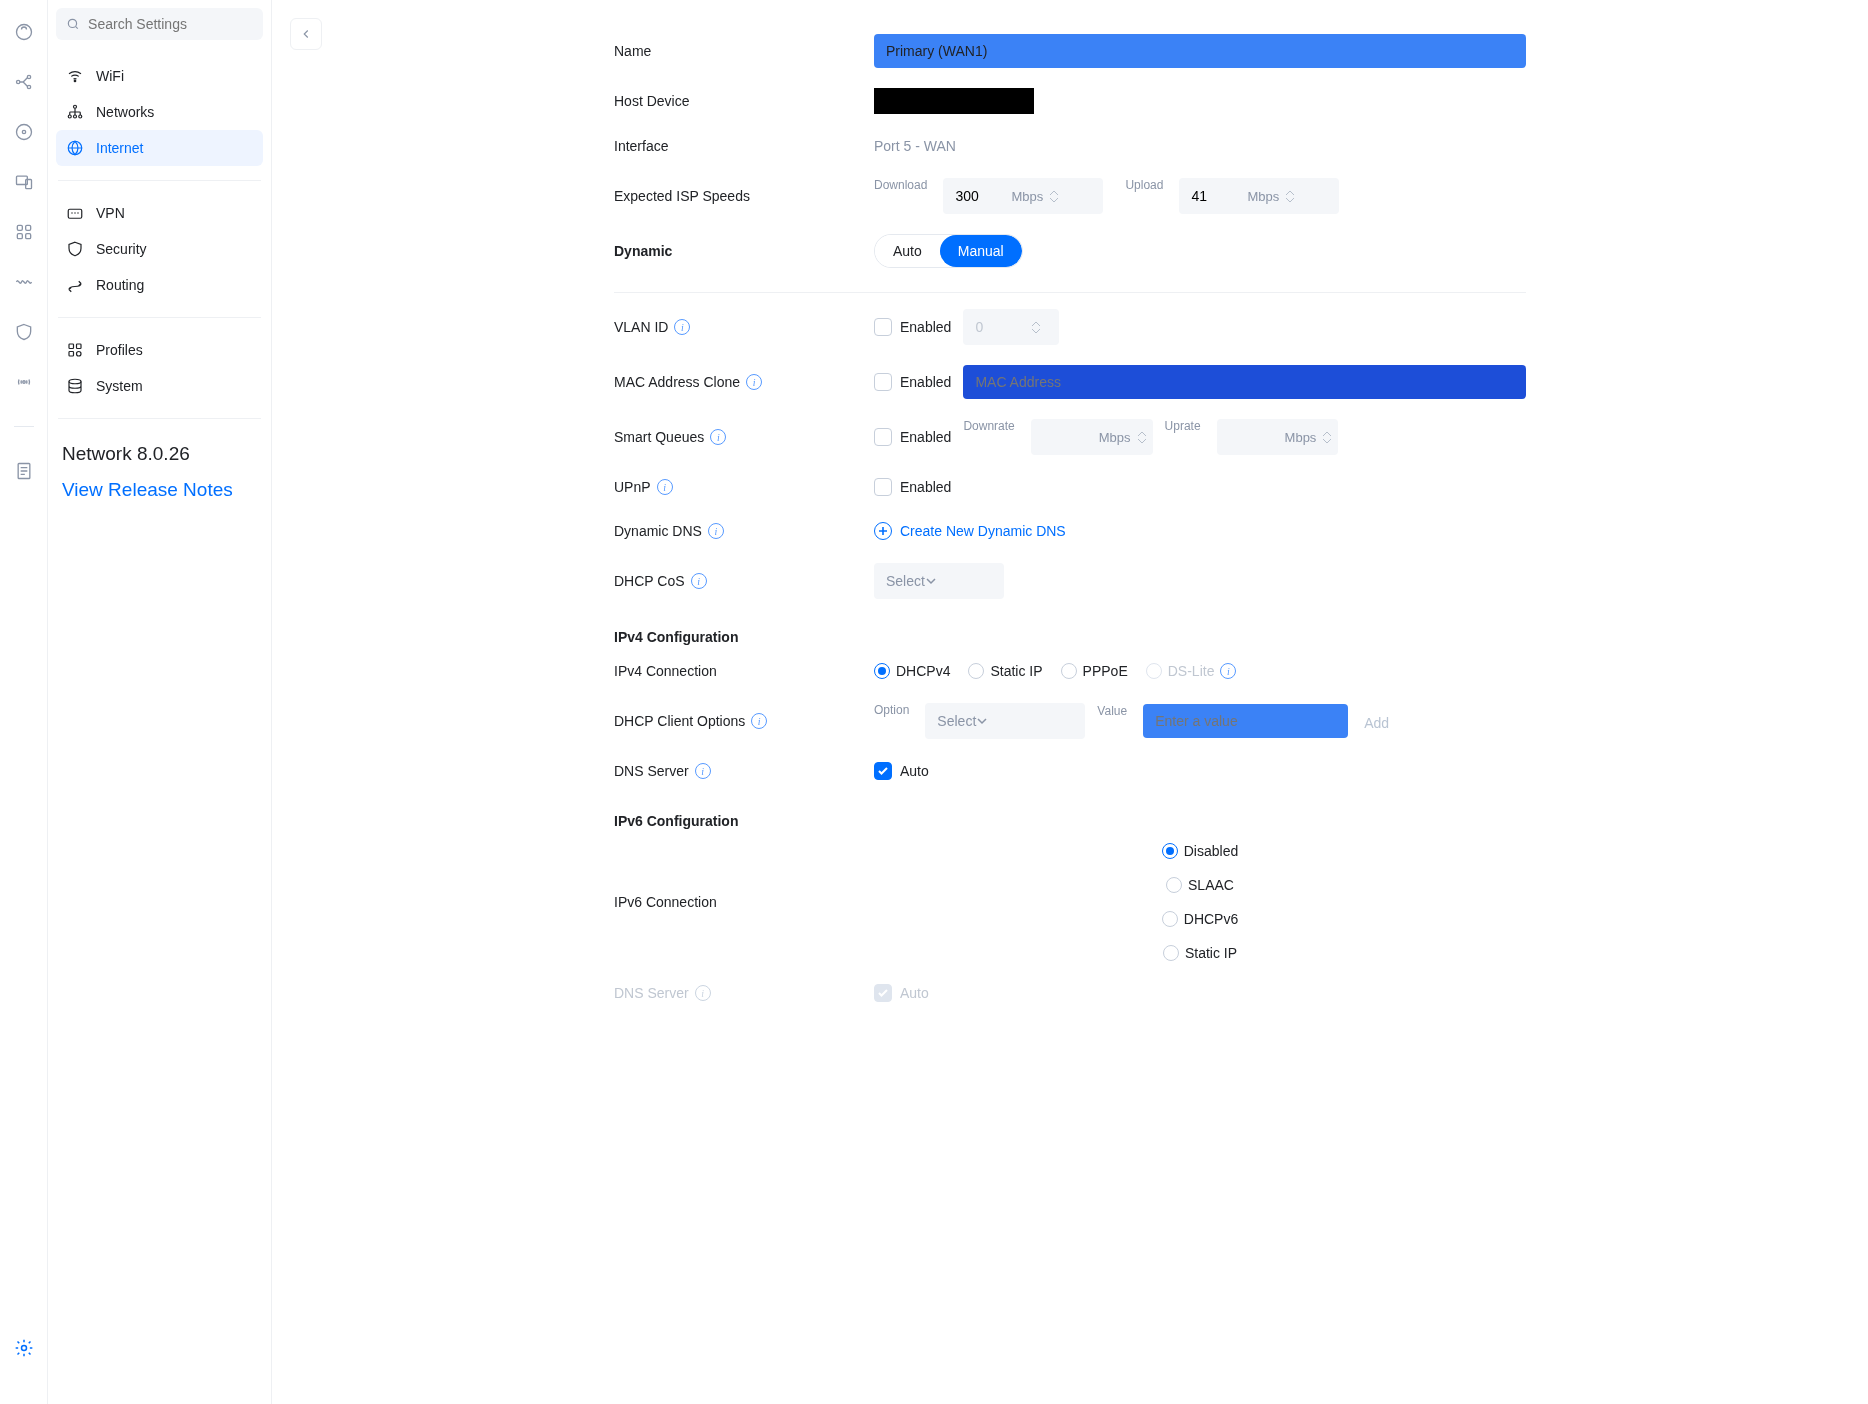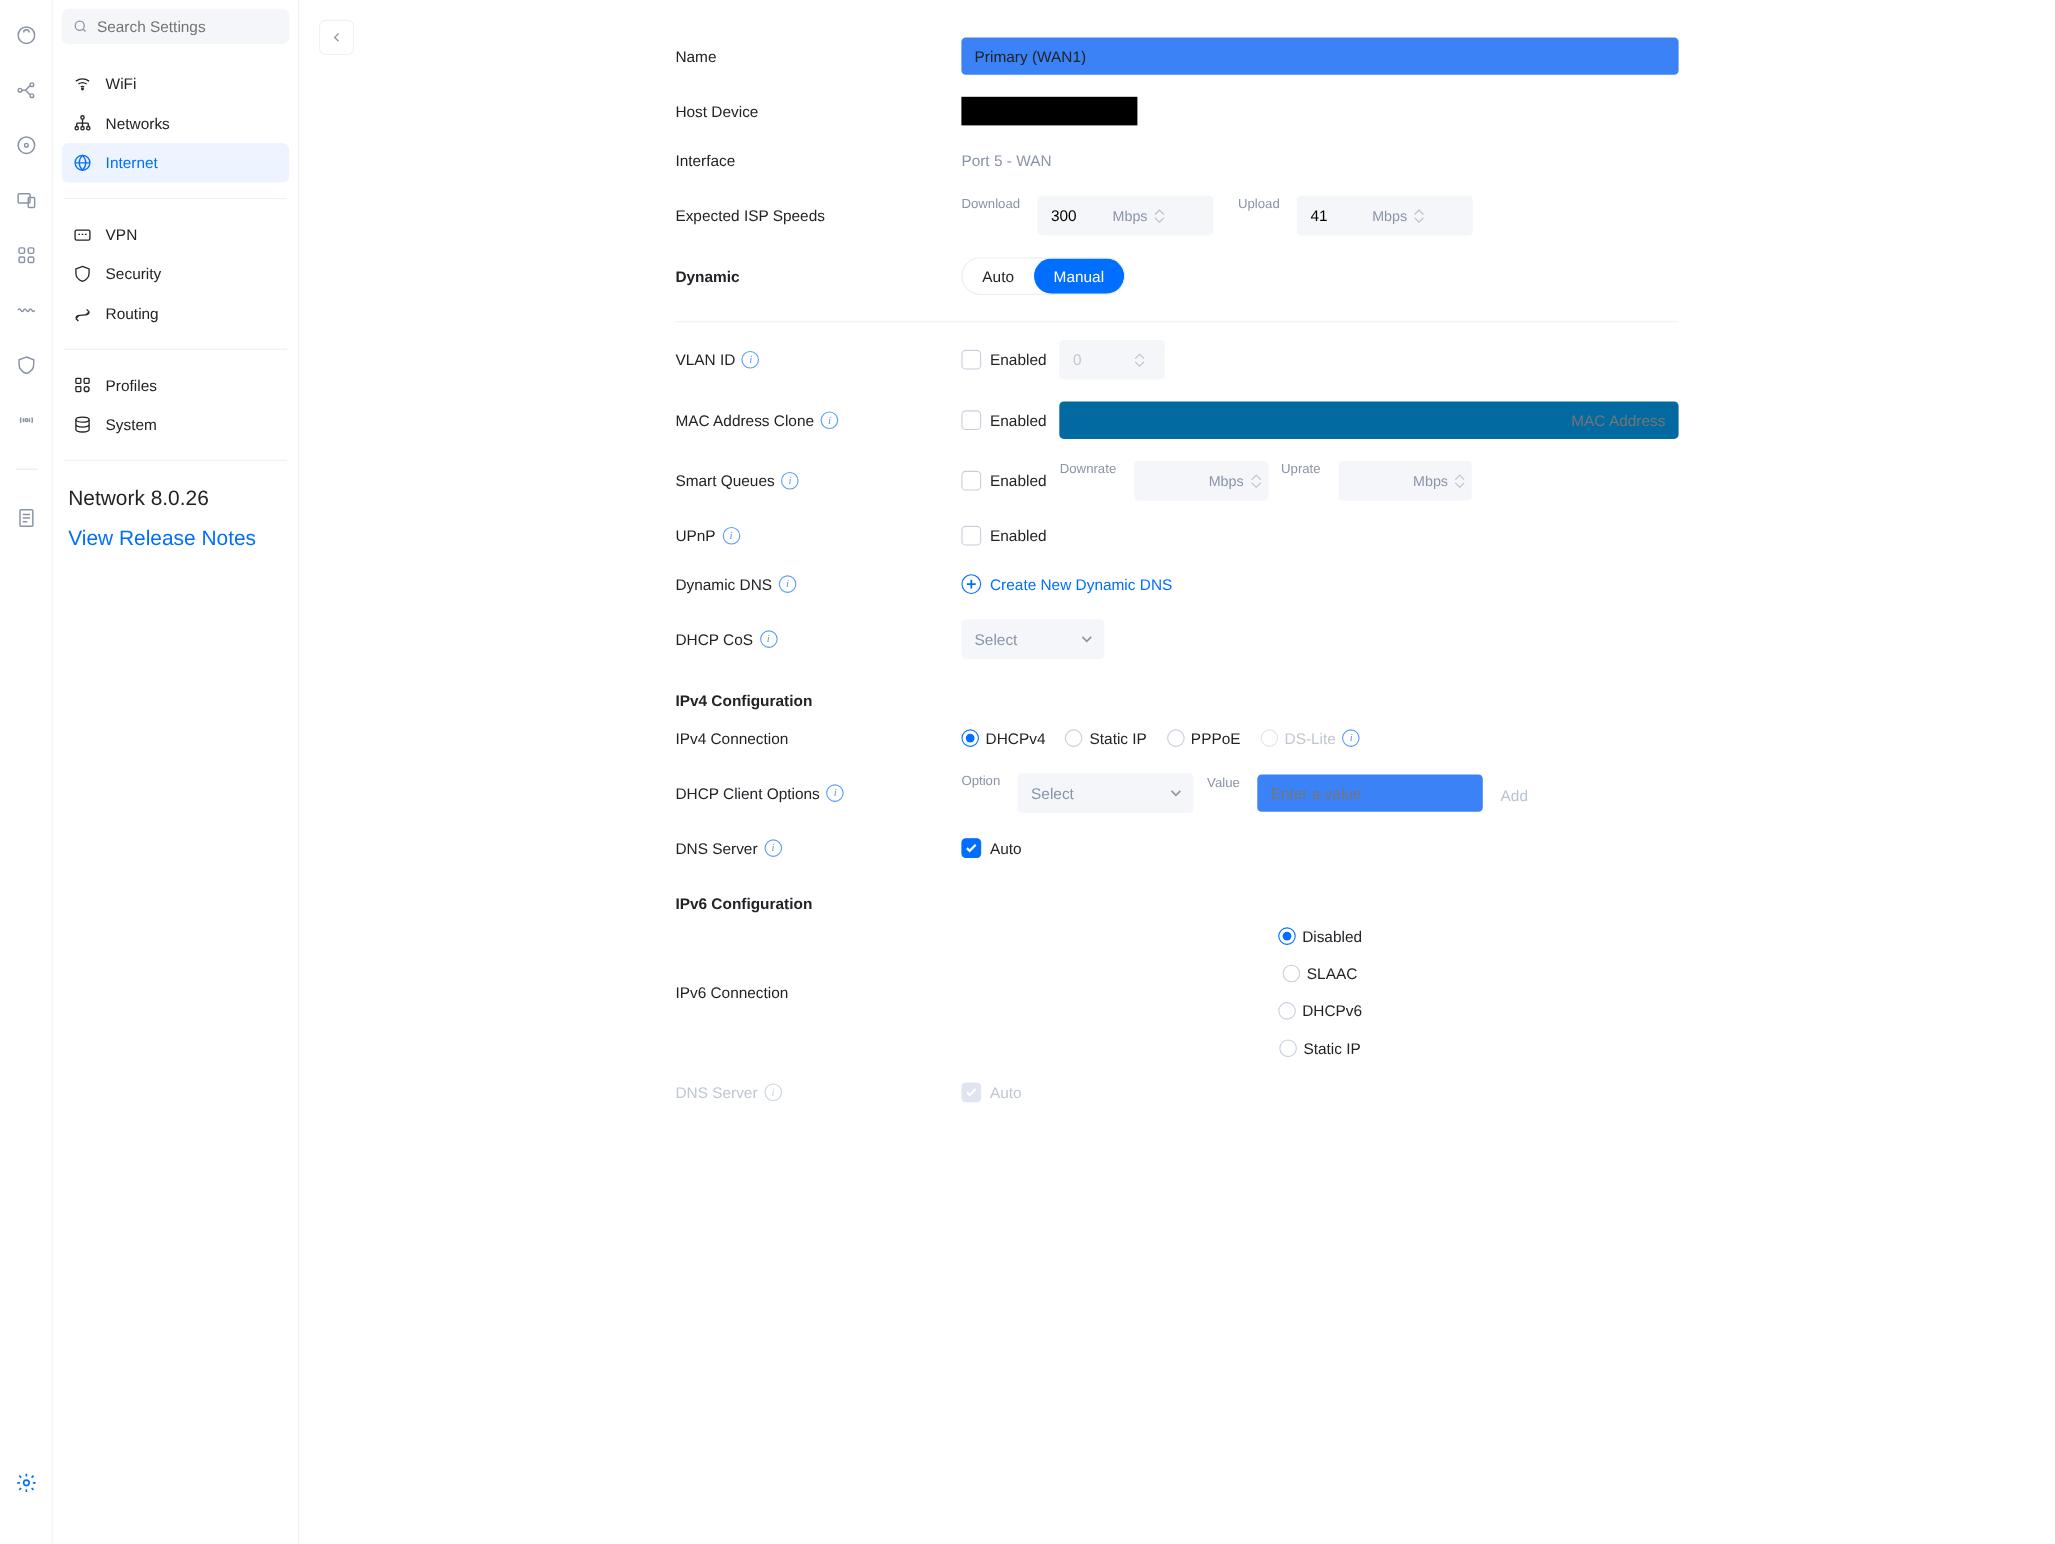--- a/index.html
+++ b/index.html
@@ -62,21 +62,21 @@
   .chk svg{ width:12px; height:12px;}
   .chk-label { display:flex; align-items:center; gap:8px; color:#212327;}
 
   .radio { width:16px; height:16px; border:1.5px solid #c7cfdb; border-radius:50%; display:inline-flex; align-items:center; justify-content:center; cursor:pointer;}
   .radio.on { border-color:#006fff;}
   .radio.on::after{ content:""; width:8px; height:8px; background:#006fff; border-radius:50%;}
   .radio.dim { border-color:#dfe5ee; cursor:default;}
   .radio-label { display:flex; align-items:center; gap:6px; color:#212327;}
   .radio-label.dim { color:#c0c7d1;}
 
-  .select { background:#f4f6f9; border-radius:4px; min-width:130px; height:36px; display:flex; align-items:center; justify-content:space-between; padding:0 10px 0 12px; color:#8a94a6; cursor:pointer;}
+  .select { background:#f4f6f9; border-radius:4px; min-width:130px; height:36px; display:flex; align-items:center; padding:0 10px 0 12px; color:#8a94a6; cursor:pointer;}
   .select svg{ width:12px; height:12px;}
 
   .info { width:16px; height:16px; border:1.2px solid #579aff; color:#579aff; border-radius:50%; display:inline-flex; align-items:center; justify-content:center; font-size:10px; font-style:italic; font-family:Georgia,serif; cursor:default;}
   .info.dim { border-color:#cbd5e1; color:#cbd5e1;}
 
   .linkbtn { color:#006fff; display:flex; align-items:center; gap:8px; cursor:pointer; font-size:14px;}
   .plus-circ { width:18px; height:18px; border:1.5px solid #006fff; border-radius:50%; display:flex; align-items:center; justify-content:center;}
   .addlink { color:#b9c4d3; cursor:default; margin-left:4px;}
 
   .section-h { font-weight:600; color:#212327; padding: 20px 0 4px 0;}
@@ -355,21 +355,21 @@
       <div class="row">
         <div class="label">
             <span>MAC Address Clone</span>
             <span class="info">i</span>
           </div>
         <div class="field">
           <label class="chk-label">
               <span class="chk"></span>
               <span>Enabled</span>
             </label>
-          <input class="input dim" style="flex: 1 1 0%; background: #0369a1; text-align: right;" disabled="" placeholder="MAC Address">
+          <input class="input dim" style="flex: 1 1 0%; background: #1d4ed8;" disabled="" placeholder="MAC Address">
         </div>
       </div>
 
       <div class="row">
         <div class="label">
             <span>Smart Queues</span>
             <span class="info">i</span>
           </div>
         <div class="field">
           <label class="chk-label">

